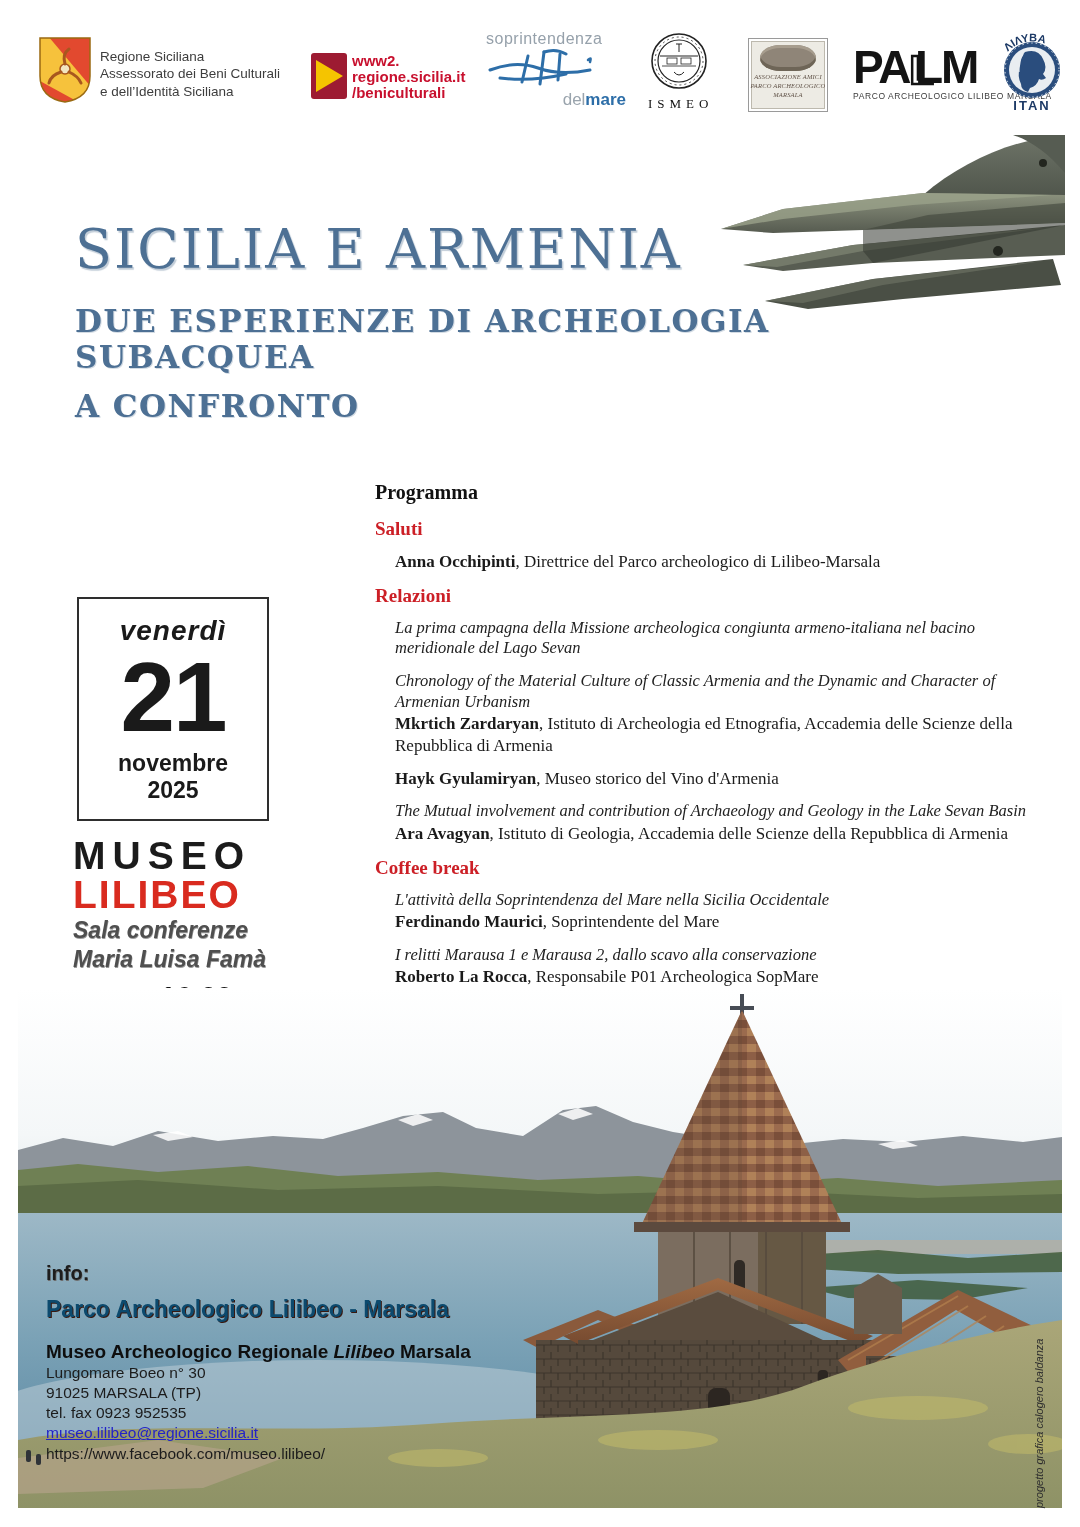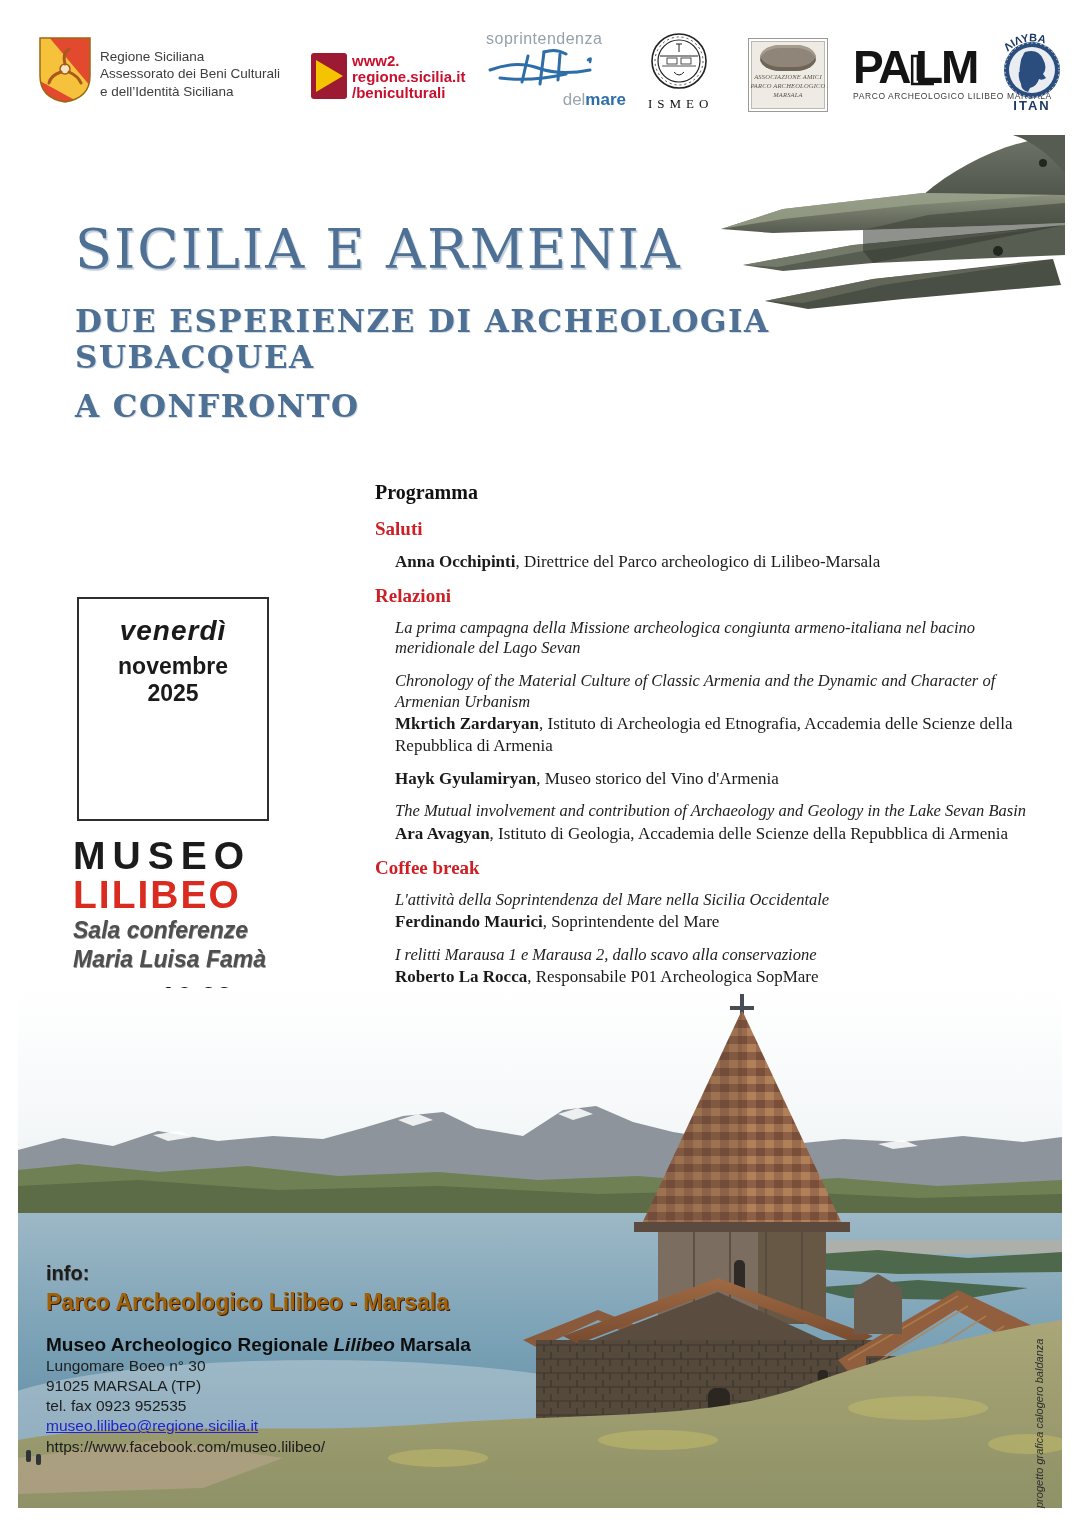--- a/index.html
+++ b/index.html
@@ -65,21 +65,21 @@
   .venue-room{font-size:23px;font-weight:bold;font-style:italic;color:#4f4f4f;line-height:1.25;
               text-shadow:.5px .5px 0 #9c9c9c;}
   .venue-time{font-size:28px;font-weight:bold;color:#111;margin-top:8px;margin-left:36px;}
 
   
   .photo{position:absolute;left:18px;top:988px;width:1044px;height:520px;}
 
   
   .info{position:absolute;left:46px;top:1262px;z-index:5;font-family:"Liberation Sans",sans-serif;}
   .info-label{font-size:20px;font-weight:bold;color:#1d1d1d;text-shadow:.6px .6px 0 #6d6d6d;}
-  .info-org{font-size:23px;font-weight:bold;color:#a16207;text-shadow:1px 1px 0 #38180f;margin-top:4px;}
+  .info-org{font-size:23px;font-weight:bold;color:#0c4a6e;text-shadow:1px 1px 0 #38180f;margin-top:11px;}
   .info-museum{font-size:19px;font-weight:bold;color:#0e0e0e;margin-top:18px;}
   .info-museum .it{font-style:italic;}
   .info-line{font-size:15.5px;color:#1c1c1c;line-height:1.3;}
   .info-email{font-size:15.5px;color:#2323c8;text-decoration:underline;line-height:1.3;display:inline-block;}
   .info-fb{font-size:15.5px;color:#1c1c1c;line-height:1.3;}
 
   
   .credit{position:absolute;left:1033px;top:1508px;transform-origin:0 0;transform:rotate(-90deg);
           font-family:"Liberation Sans",sans-serif;font-style:italic;font-size:11px;color:#2e2e2e;
           white-space:nowrap;z-index:6;}
@@ -265,20 +265,21 @@
     </div>
 
     <div class="talk">
       <div class="talk-title">La Nave Punica di Marsala, un recupero pioneristico</div>
       <div class="talk-who"><span class="talk-speakers">Maria Grazia Griffo</span><span>, Funzionaria archeologa Parco di Lilibeo-Marsala</span></div>
     </div>
   </div>
 
   <div class="date-box">
     <div class="date-weekday">venerdì</div>
+    <div class="date-day">21</div>
     <div class="date-month">novembre</div>
     <div class="date-year">2025</div>
   </div>
 
   <div class="venue">
     <div class="venue-museo">MUSEO</div>
     <div class="venue-lilibeo">LILIBEO</div>
     <div class="venue-room">Sala  conferenze</div>
     <div class="venue-room">Maria Luisa Famà</div>
     <div class="venue-time">ore 16:00</div>

